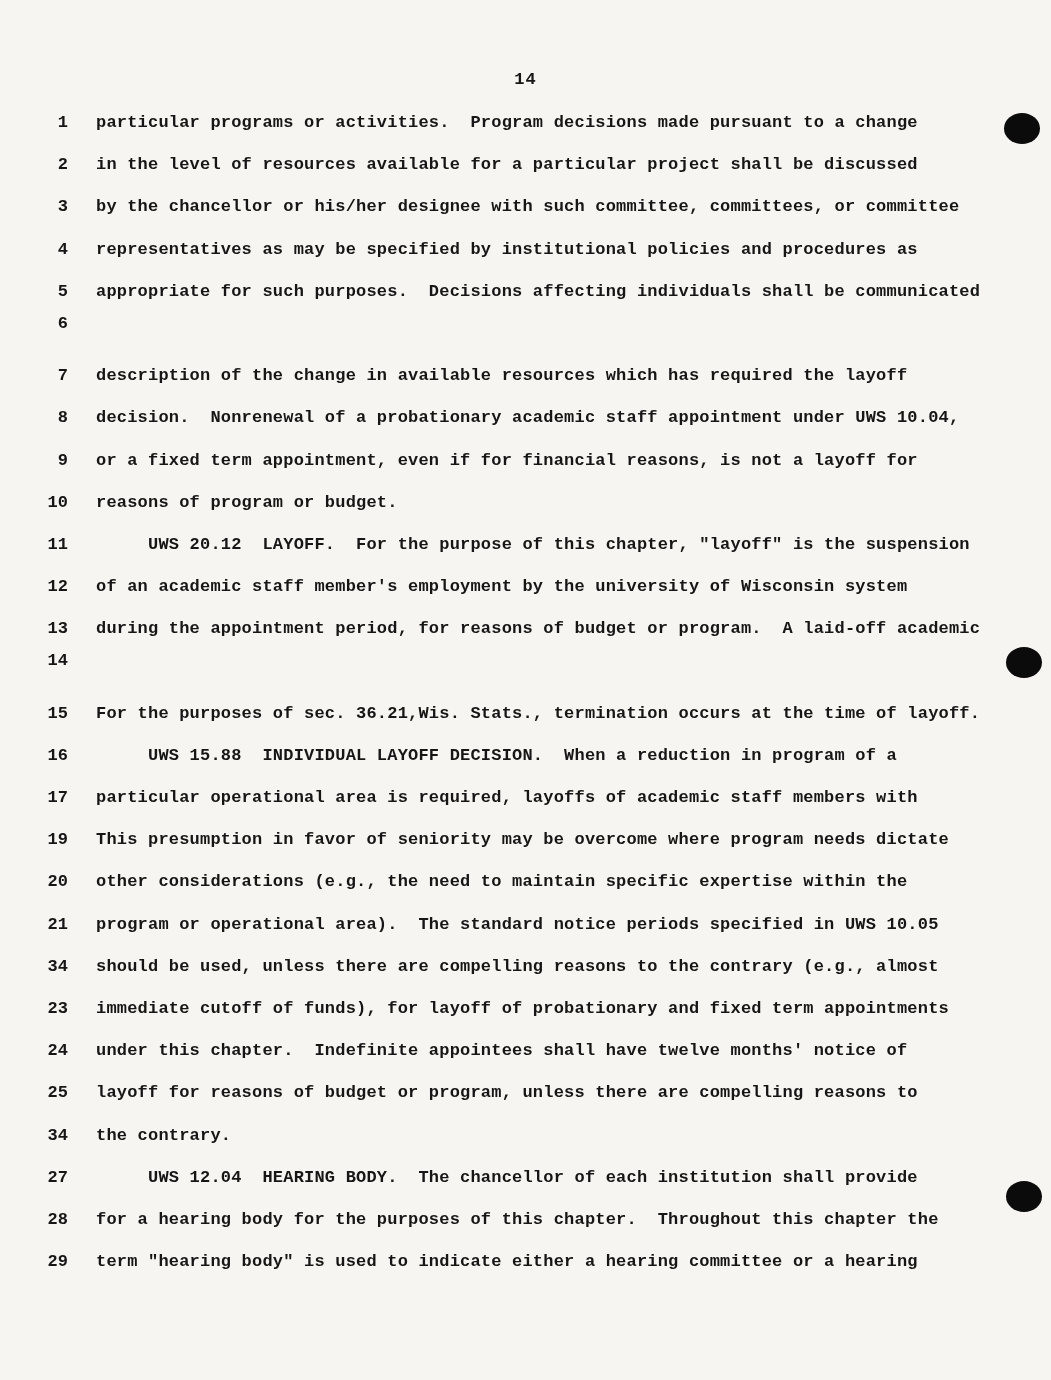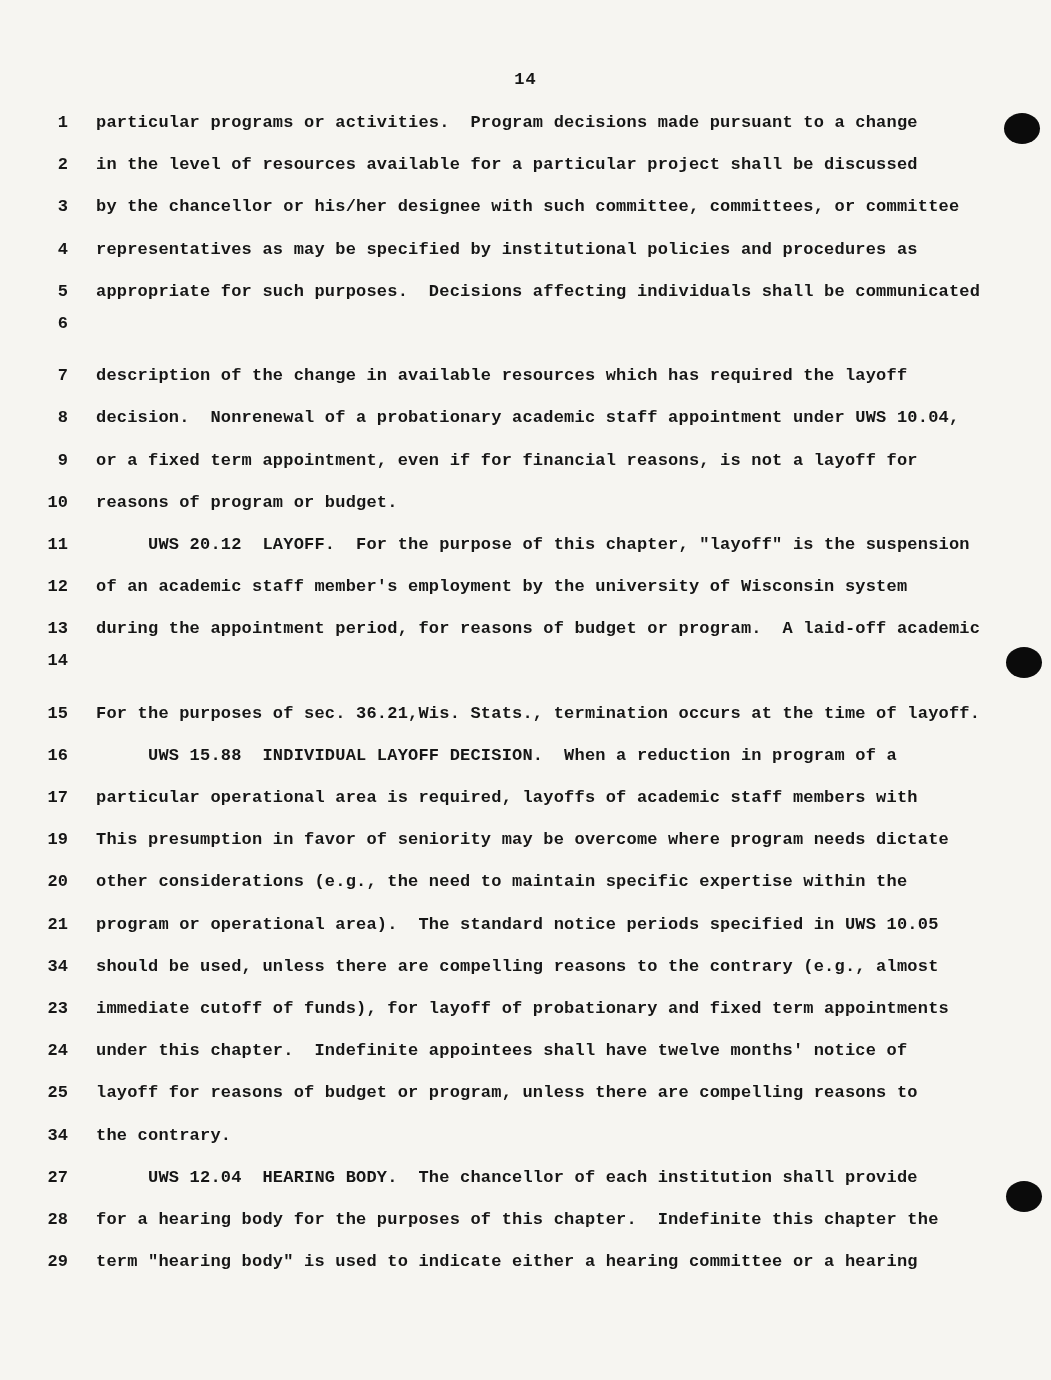--- a/index.html
+++ b/index.html
@@ -187,21 +187,21 @@
     <span class="line-text">the contrary.</span>
   </div>
 
   <div class="line">
     <span class="line-num">27</span>
     <span class="line-text">     UWS 12.04  HEARING BODY.  The chancellor of each institution shall provide</span>
   </div>
 
   <div class="line">
     <span class="line-num">28</span>
-    <span class="line-text">for a hearing body for the purposes of this chapter.  Indefinite this chapter the</span>
+    <span class="line-text">for a hearing body for the purposes of this chapter.  Throughout this chapter the</span>
   </div>
 
   <div class="line">
     <span class="line-num">29</span>
     <span class="line-text">term "hearing body" is used to indicate either a hearing committee or a hearing</span>
   </div>
 </div>
   <div class="dot dot-1"></div>
   <div class="dot dot-2"></div>
   <div class="dot dot-3"></div>

